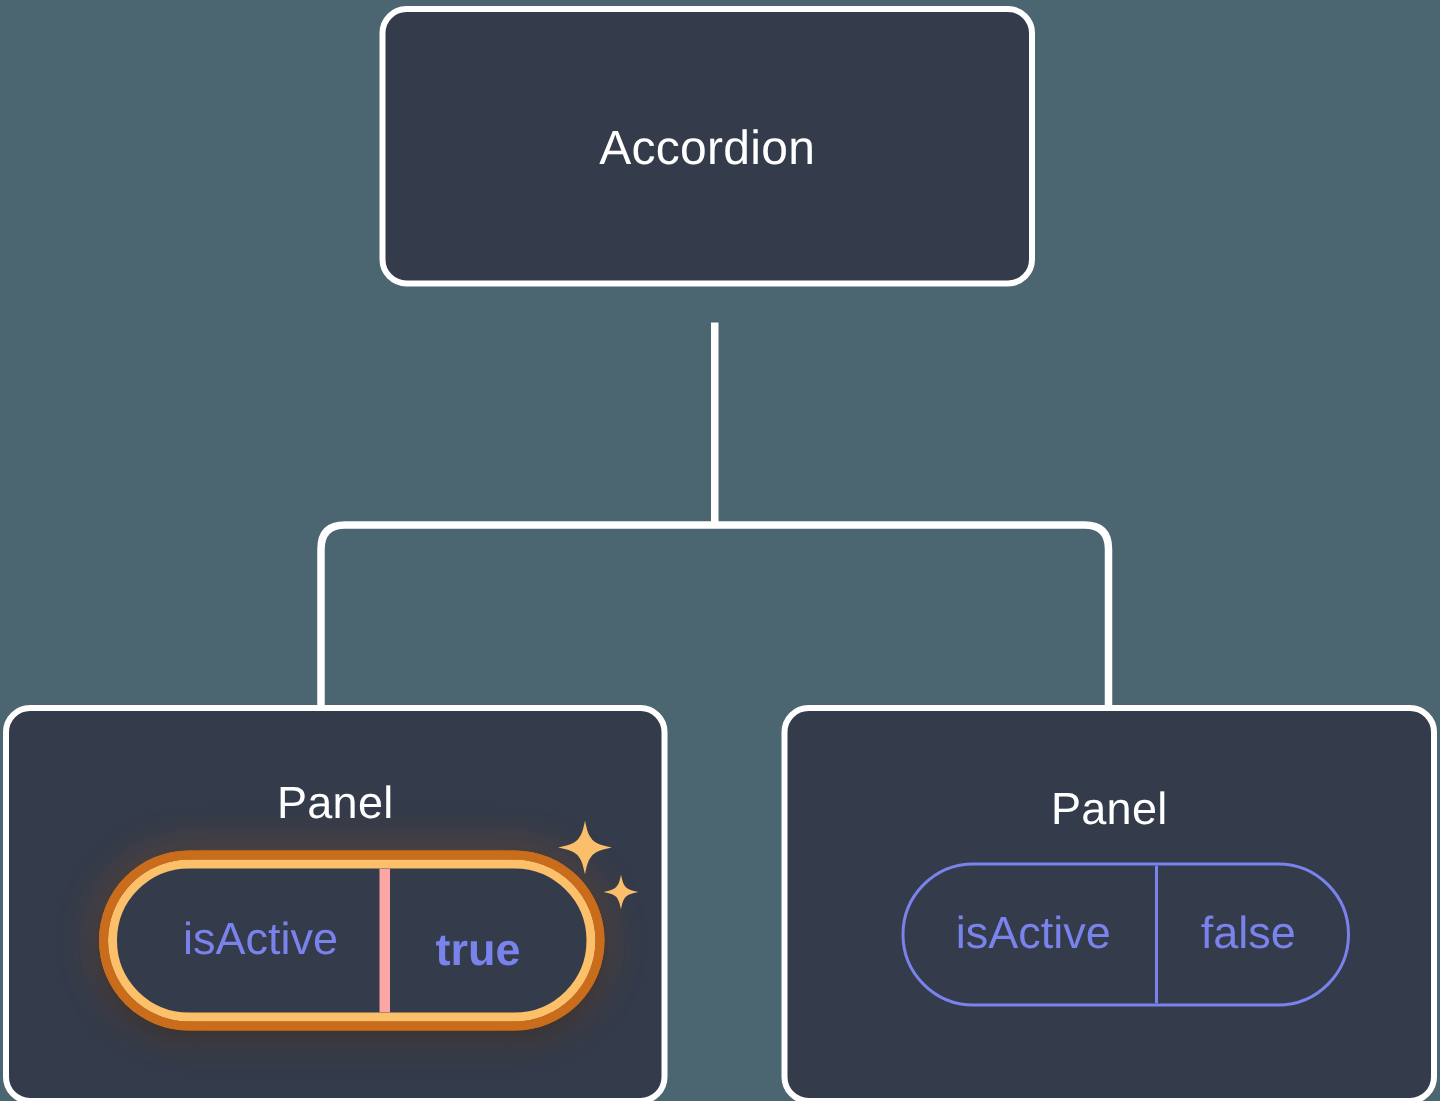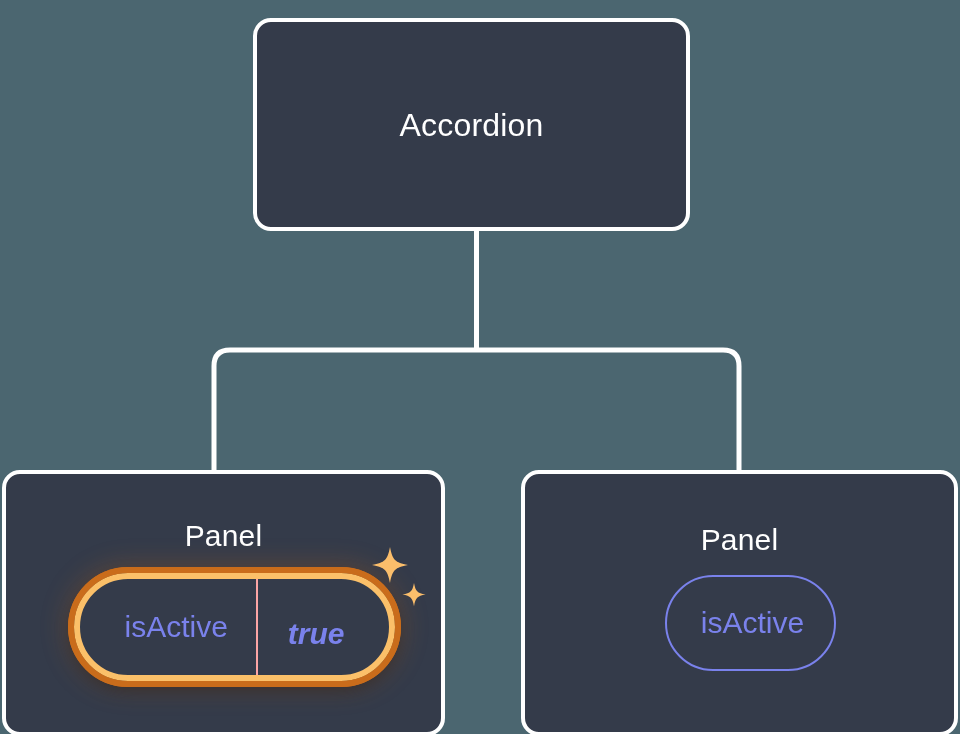--- a/index.html
+++ b/index.html
@@ -48,23 +48,23 @@
     font-size: 30px;
     font-weight: 400;
     letter-spacing: 0.2px;
     line-height: 1;
     white-space: nowrap;
   }
 
   
   #node-accordion {
     left: 253px;
-    top: 18px;
+    top: 4px;
     width: 437px;
-    height: 213px;
+    height: 187px;
     justify-content: center;
   }
   #node-accordion .node-title {
     font-size: 32px;
   }
 
   
   .panel-node {
     height: 266px;
     padding-top: 47px;
@@ -135,23 +135,22 @@
       0 6px 16px 4px rgba(0, 0, 0, 0.30),
       0 0 26px 8px rgba(201, 108, 27, 0.28);
   }
   .pill.active .pill-cell {
     color: #7a82ec;
     font-size: 30px;
   }
   .pill.active .pill-cell.name  { padding: 0 28px 0 44px; }
   .pill.active .pill-cell.value {
     padding: 13px 44px 0 30px;
-    border-left: 2px solid #fca5a5;
+    border-left: 7px solid #fca5a5;
     font-weight: 700;
-    font-style: italic;
   }
 
   
   .sparkles {
     position: absolute;
     right: 20px;
     top: -32px;
     width: 62px;
     height: 74px;
     pointer-events: none;
@@ -191,17 +190,18 @@
       </div>
     </div>
   </div>
 
   <div class="node panel-node" id="node-panel-right">
     <div class="node-title">Panel</div>
 
     <div class="pill-wrap">
       <div class="pill inactive">
         <div class="pill-cell name">isActive</div>
+        <div class="pill-cell value">false</div>
       </div>
     </div>
   </div>
 
 </div>
 
 </body></html>

